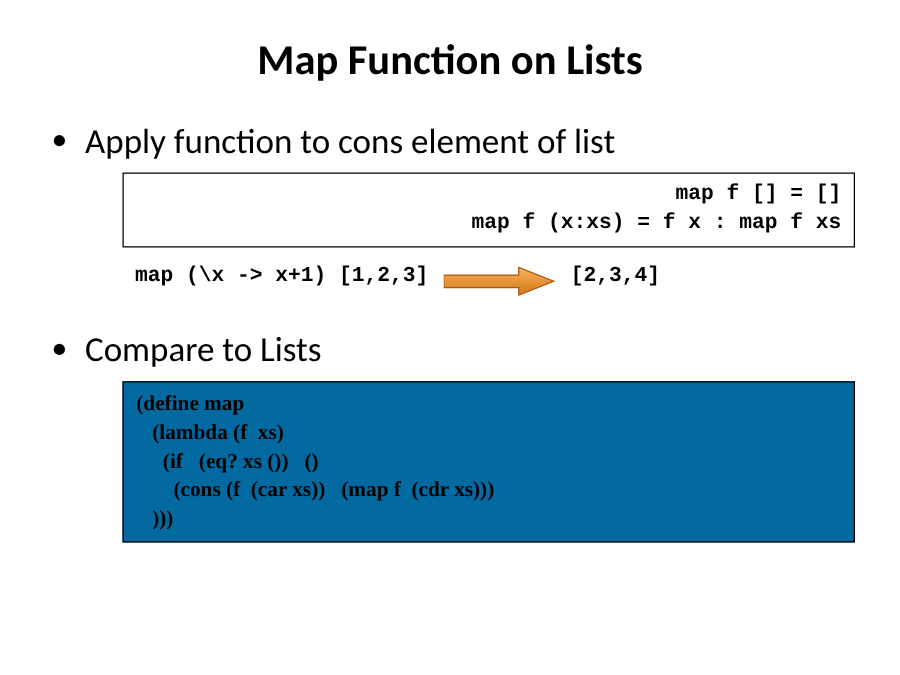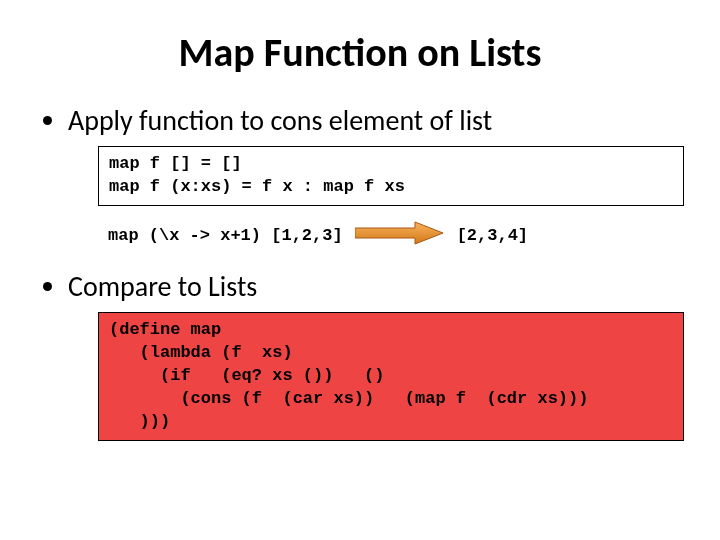--- a/index.html
+++ b/index.html
@@ -9,21 +9,21 @@
       height: 540px;
       background: #fff;
       font-family: Calibri, Arial, sans-serif;
       overflow: hidden;
     }
     .slide {
       padding: 20px 36px 0 36px;
       box-sizing: border-box;
     }
     .title {
-      font-size: 40px;
+      font-size: 34px;
       text-align: center;
       margin: 8px 0 26px 0;
       color: #000;
     }
     ul.bullets {
       list-style: disc;
       margin: 0;
       padding-left: 32px;
     }
     ul.bullets > li {
@@ -35,38 +35,39 @@
       border: 1px solid #000;
       background: #fff;
       font-family: "Courier New", monospace;
       font-weight: bold;
       font-size: 17px;
       padding: 6px 10px;
       margin: 8px 0 12px 30px;
       line-height: 1.35;
       white-space: pre;
       color: #000;
+      text-align: right;
     }
     .eval-row {
       display: flex;
-      align-items: center;
+      align-items: flex-start;
       gap: 12px;
       margin: 14px 0 18px 40px;
       font-family: "Courier New", monospace;
       font-weight: bold;
       font-size: 17px;
       color: #000;
     }
     .arrow-wrap {
       flex: 0 0 auto;
     }
     .lisp-box {
       border: 1px solid #000;
-      background: #ef4444;
-      font-family: Liberation Mono, monospace;
+      background: #0369a1;
+      font-family: Liberation Serif, serif;
       font-weight: bold;
       font-size: 17px;
       padding: 6px 10px;
       margin: 8px 0 0 30px;
       line-height: 1.35;
       white-space: pre;
       color: #000;
     }
   </style>
 </head>

